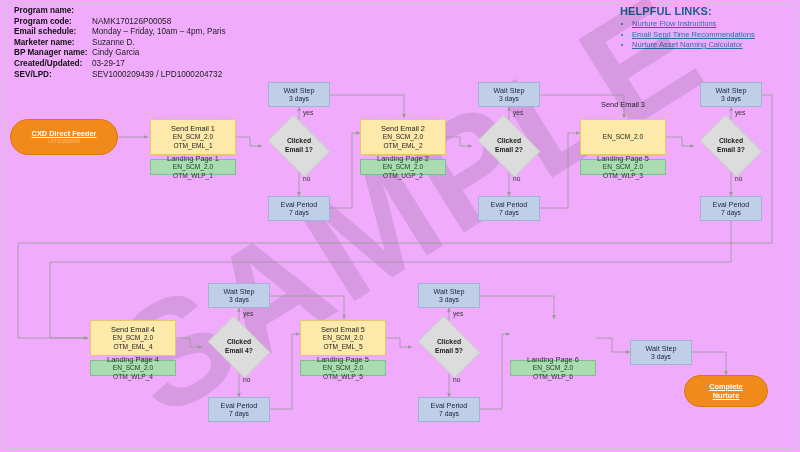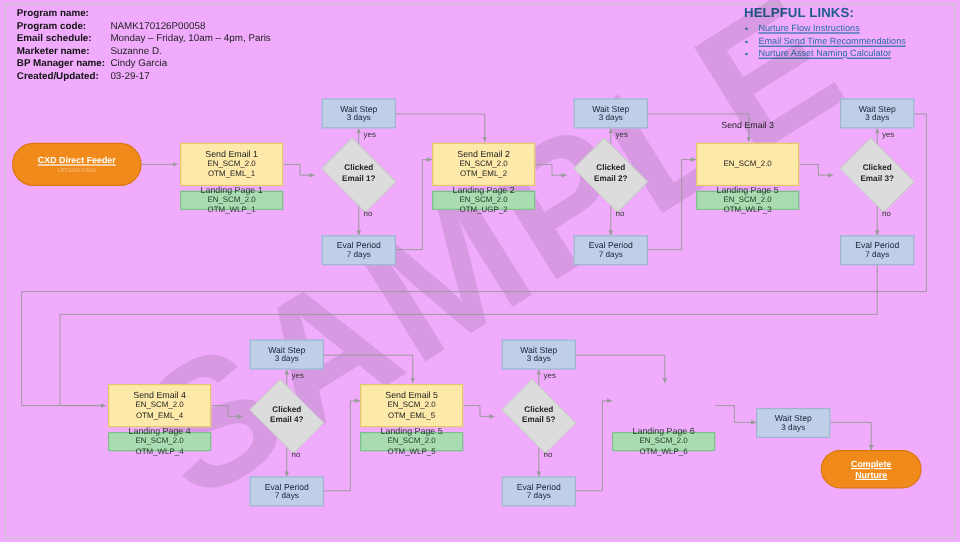--- a/index.html
+++ b/index.html
@@ -160,20 +160,24 @@
       <div class="val">Suzanne D.</div>
     </div>
     <div class="row">
       <div class="lbl">BP Manager name:</div>
       <div class="val">Cindy Garcia</div>
     </div>
     <div class="row">
       <div class="lbl">Created/Updated:</div>
       <div class="val">03-29-17</div>
     </div>
+    <div class="row">
+      <div class="lbl">SEV/LPD:</div>
+      <div class="val">SEV1000209439 / LPD1000204732</div>
+    </div>
   </div>
 
   <div id="links">
     <h2>HELPFUL LINKS:</h2>
     <ul>
       <li><span>Nurture Flow Instructions</span></li>
       <li><span>Email Send Time Recommendations</span></li>
       <li><span>Nurture Asset Naming Calculator</span></li>
     </ul>
   </div>

